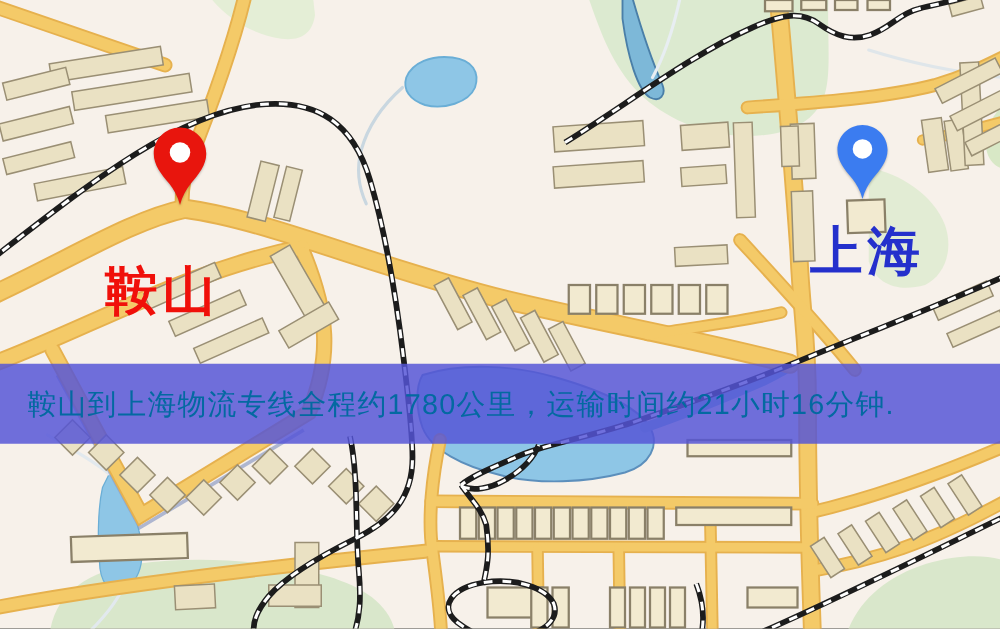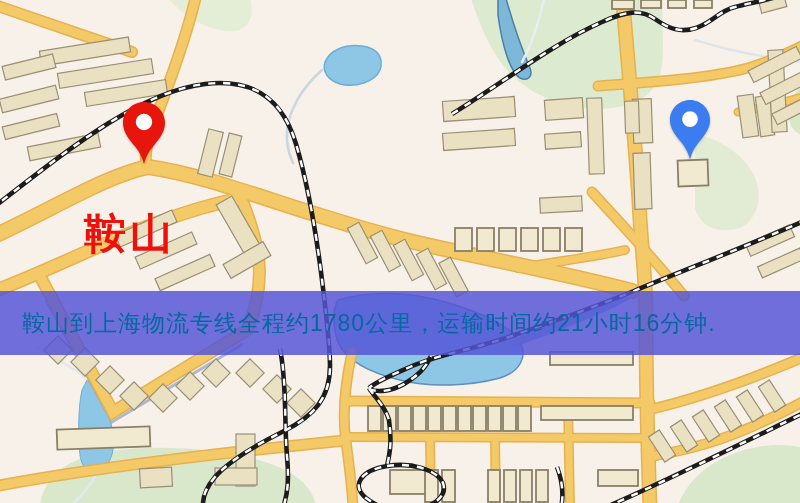--- a/index.html
+++ b/index.html
@@ -226,13 +226,14 @@
     <path d="M22 1 C33.6 1 43 10.4 43 22 C43 31 37 38.5 30.5 46 C27 50.5 23.8 56 22 63 C20.2 56 17 50.5 13.5 46 C7 38.5 1 31 1 22 C1 10.4 10.4 1 22 1 Z" fill="#e8150d"></path>
     <circle cx="22" cy="21" r="8.2" fill="#ffffff"></circle>
   </svg>
 
   <svg id="dest-pin" class="pin" viewBox="0 0 44 70">
     <path d="M22 1 C33.6 1 43 10.4 43 22 C43 31 37 38.5 30.5 46 C27 50.5 23.8 56 22 63 C20.2 56 17 50.5 13.5 46 C7 38.5 1 31 1 22 C1 10.4 10.4 1 22 1 Z" fill="#3b7cf0"></path>
     <circle cx="22" cy="21" r="8.2" fill="#ffffff"></circle>
   </svg>
 
   <div id="origin-label" class="city-label">鞍山</div>
+  <div id="dest-label" class="city-label">上海</div>
 </div>
 
 </body></html>

